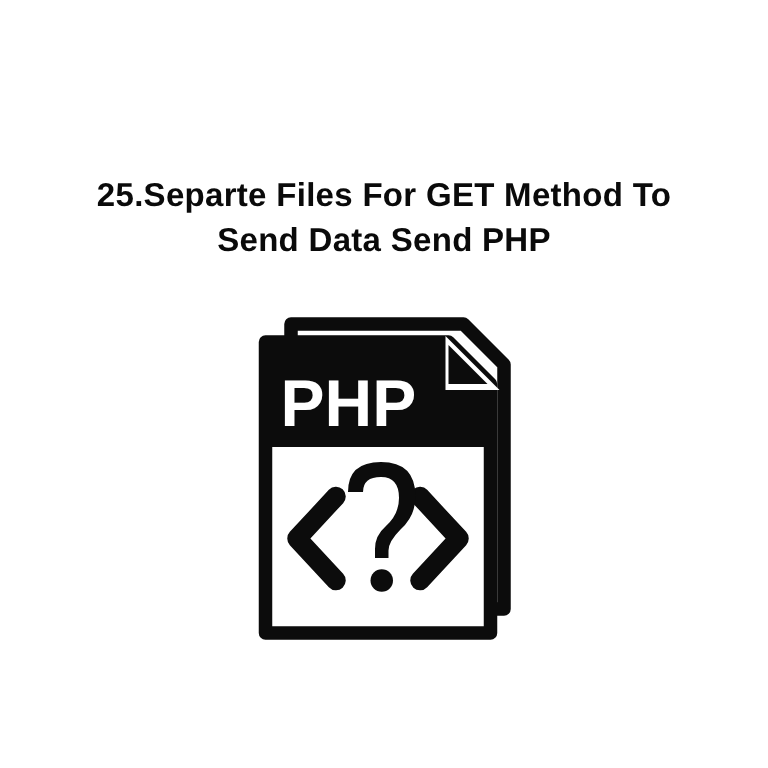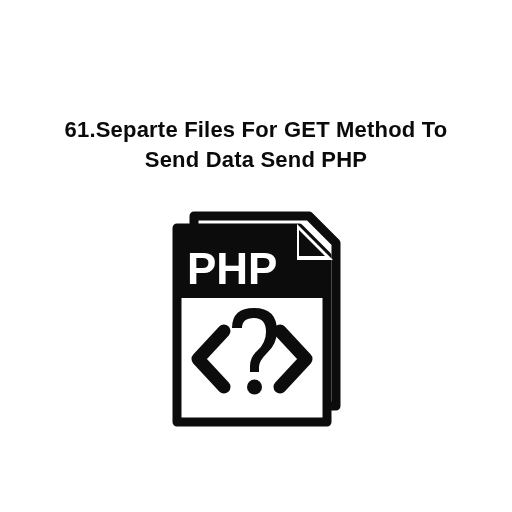--- a/index.html
+++ b/index.html
@@ -27,21 +27,21 @@
       max-width: 440px;
     }
     .icon-wrap {
       margin-top: 32px;
     }
   </style>
 </head>
 <body>
 
 <div class="title">
-  <span>61.Separte Files For GET Method To</span><br>
+  <span>25.Separte Files For GET Method To</span><br>
   <span>Send Data Send PHP</span>
 </div>
 
 <div class="icon-wrap">
   <svg width="195" height="225" viewBox="0 0 195 225">
 
     <g fill="none" stroke="#0c0c0c" stroke-width="9" stroke-linejoin="round">
       <path d="M 35 10 L 150 10 L 177 37 L 177 200 L 35 200 Z" fill="#ffffff"></path>
     </g>
 

